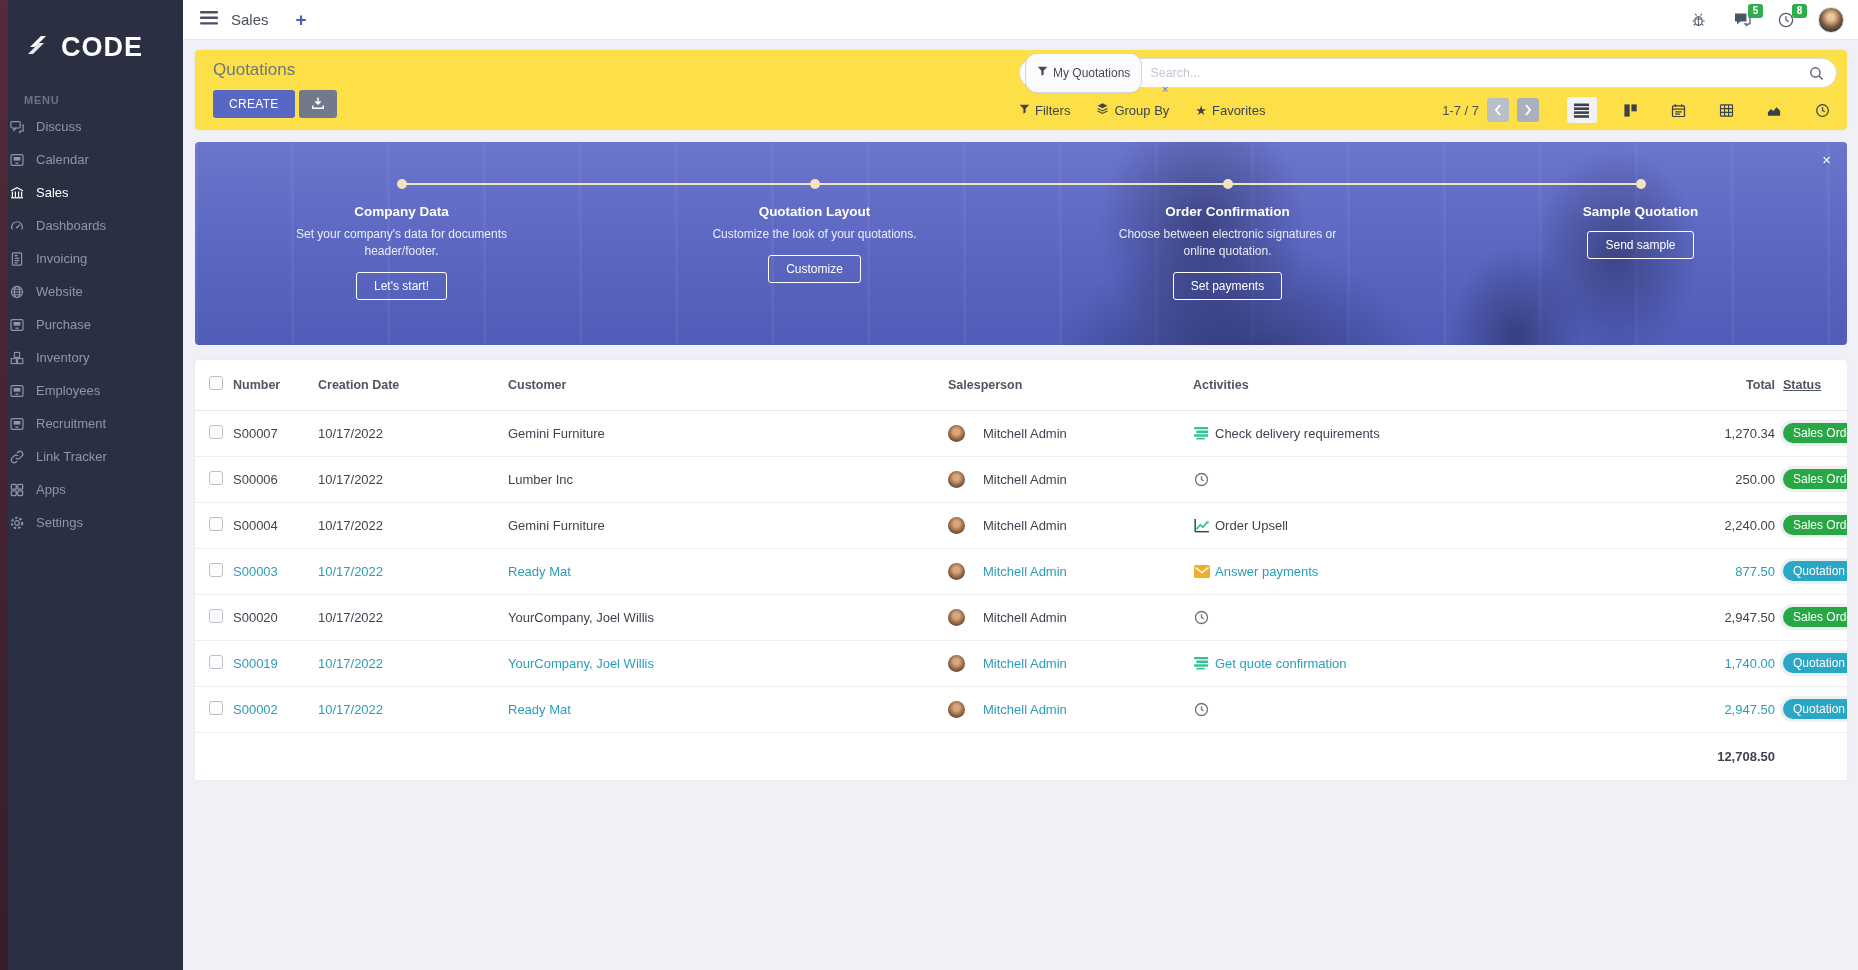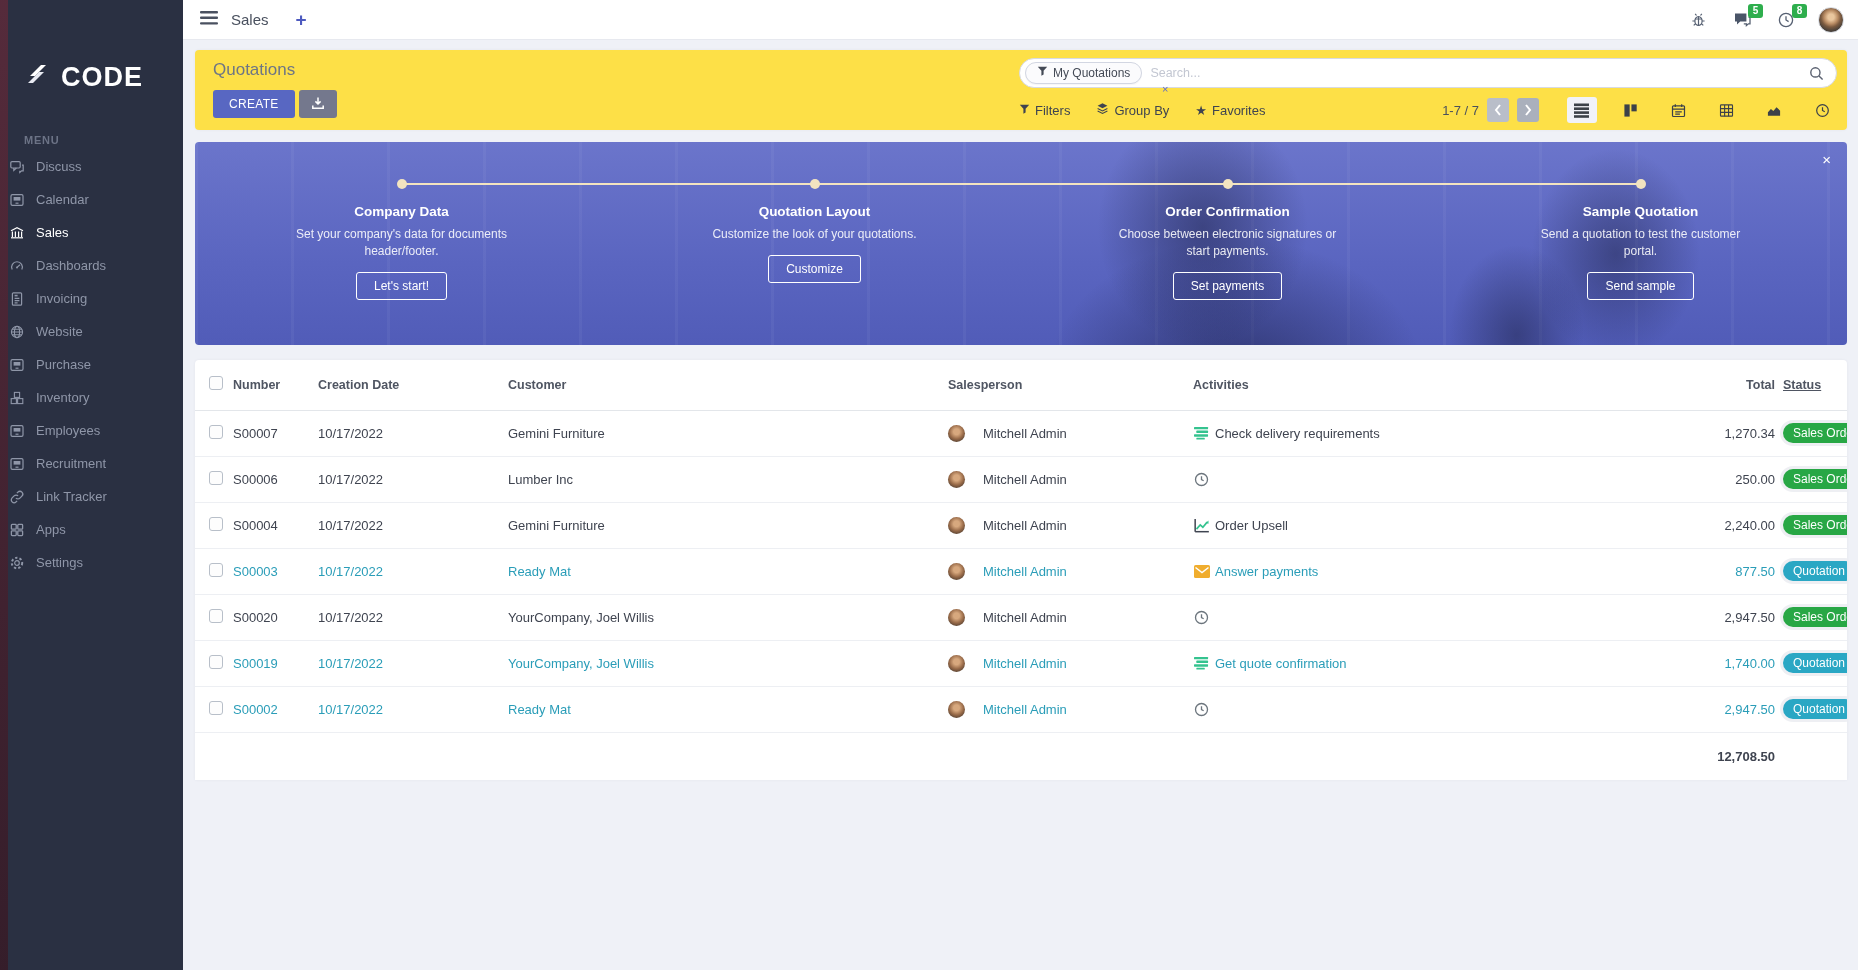--- a/index.html
+++ b/index.html
@@ -4,21 +4,21 @@
 <style>
   * { margin:0; padding:0; box-sizing:border-box; }
   html,body { width:1858px; height:970px; overflow:hidden; }
   body { font-family:"Liberation Sans","DejaVu Sans",sans-serif; background:#eff1f7; color:#495057; }
   .app { position:relative; width:1858px; height:970px; }
 
   
   .sidebar { position:absolute; left:0; top:0; width:183px; height:970px; background:#2a3042; z-index:5; }
   .sidebar::before { content:""; position:absolute; left:0; top:0; width:8px; height:100%;
     background:linear-gradient(180deg,#5d2a3a 0%,#4a2230 45%,#371a26 100%); opacity:.85; }
-  .logo { display:flex; align-items:flex-start; gap:9px; padding:22px 0 0 22px; height:72px; cursor:pointer;margin-top:40px; }
+  .logo { display:flex; align-items:center; gap:9px; padding:22px 0 0 22px; height:72px; cursor:pointer; }
   .logo-text { color:#fff; font-size:27px; font-weight:700; letter-spacing:1px; }
   .menu-label { color:#6c7386; font-size:11px; font-weight:700; letter-spacing:.8px; padding:22px 0 4px 24px; }
   .mi { display:flex; align-items:center; height:33px; padding-left:8px; color:#8f96a8; font-size:13px; cursor:pointer; text-decoration:none; }
   .mi .ic { width:17px; height:17px; margin-right:11px; display:inline-flex; align-items:center; justify-content:center; flex:none; }
   .mi svg { width:16px; height:16px; }
   .mi.active { color:#ffffff; }
 
   
   .main { position:absolute; left:183px; top:0; right:0; height:970px; }
   .topbar { height:40px; background:#fff; border-bottom:1px solid #e7e9ef; display:flex; align-items:center; padding:0 14px 0 17px; }
@@ -38,21 +38,21 @@
   .control-panel { background:#fde047; border-radius:4px; height:80px; display:flex; padding:8px 10px 10px 18px; box-shadow:0 0 3px rgba(44,52,82,.06); }
   .page-title { font-size:17px; color:#6d7585; margin-top:2px; }
   .btn-row { display:flex; gap:4px; margin-top:10px; }
   .btn-create { background:#5867c2; color:#fff; border:none; border-radius:3px; font-size:12px; letter-spacing:.3px;
     padding:7px 16px; cursor:pointer; font-family:inherit; }
   .btn-export { background:#74788d; border:none; border-radius:3px; width:38px; color:#fff; display:flex; align-items:center; justify-content:center; cursor:pointer; }
   .cp-right { margin-left:auto; width:818px; }
   .search-bar { position:relative; height:30px; border:1px solid #d7dae3; border-radius:15px; background:#fff;
     display:flex; align-items:center; padding:0 12px 0 5px; }
   .facet { display:flex; align-items:center; gap:5px; border:1px solid #d2d6e2; background:#fbfbfd; border-radius:12px;
-    height:22px; padding:0 11px; font-size:12px; color:#444a56; cursor:pointer; box-shadow:0 1px 1px rgba(0,0,0,.04); white-space:nowrap; }
+    height:40px; padding:0 11px; font-size:12px; color:#444a56; cursor:pointer; box-shadow:0 1px 1px rgba(0,0,0,.04); white-space:nowrap; }
   .facet-x { position:absolute; left:142px; top:24px; color:#5c6bc9; font-size:11px; cursor:pointer; }
   .search-input { border:none; outline:none; flex:1; font-size:12.5px; color:#495057; margin-left:8px; font-family:inherit; background:transparent; }
   .search-input::placeholder { color:#c3c7d2; }
   .mag { color:#5a6170; margin-left:6px; cursor:pointer; display:flex; }
   .toolbar { display:flex; align-items:center; margin-top:9px; font-size:13px; color:#3f4450; }
   .tb-item { display:flex; align-items:center; gap:5px; cursor:pointer; margin-right:26px; }
   .star { font-size:13px; line-height:1; }
   .pager { margin-left:auto; display:flex; align-items:center; gap:8px; }
   .pager-text { font-size:13px; color:#49505c; }
   .pg-btn { width:22px; height:24px; border:none; border-radius:3px; color:#fff; display:flex; align-items:center; justify-content:center; cursor:pointer; }
@@ -414,27 +414,26 @@
           </div>
           <div class="step">
             <span class="dot"></span>
             <div class="step-title">Quotation Layout</div>
             <div class="step-desc">Customize the look of your quotations.</div>
             <button class="step-btn">Customize</button>
           </div>
           <div class="step">
             <span class="dot"></span>
             <div class="step-title">Order Confirmation</div>
-            <div class="step-desc">Choose between electronic signatures or start payments.</div>
+            <div class="step-desc">Choose between electronic signatures or online quotation.</div>
             <button class="step-btn">Set payments</button>
           </div>
           <div class="step">
             <span class="dot"></span>
             <div class="step-title">Sample Quotation</div>
-            <div class="step-desc">Send a quotation to test the customer portal.</div>
             <button class="step-btn">Send sample</button>
           </div>
         </div>
       </section>
 
       <section class="table-card">
         <table>
           <colgroup>
             <col style="width:38px">
               <col style="width:85px">

